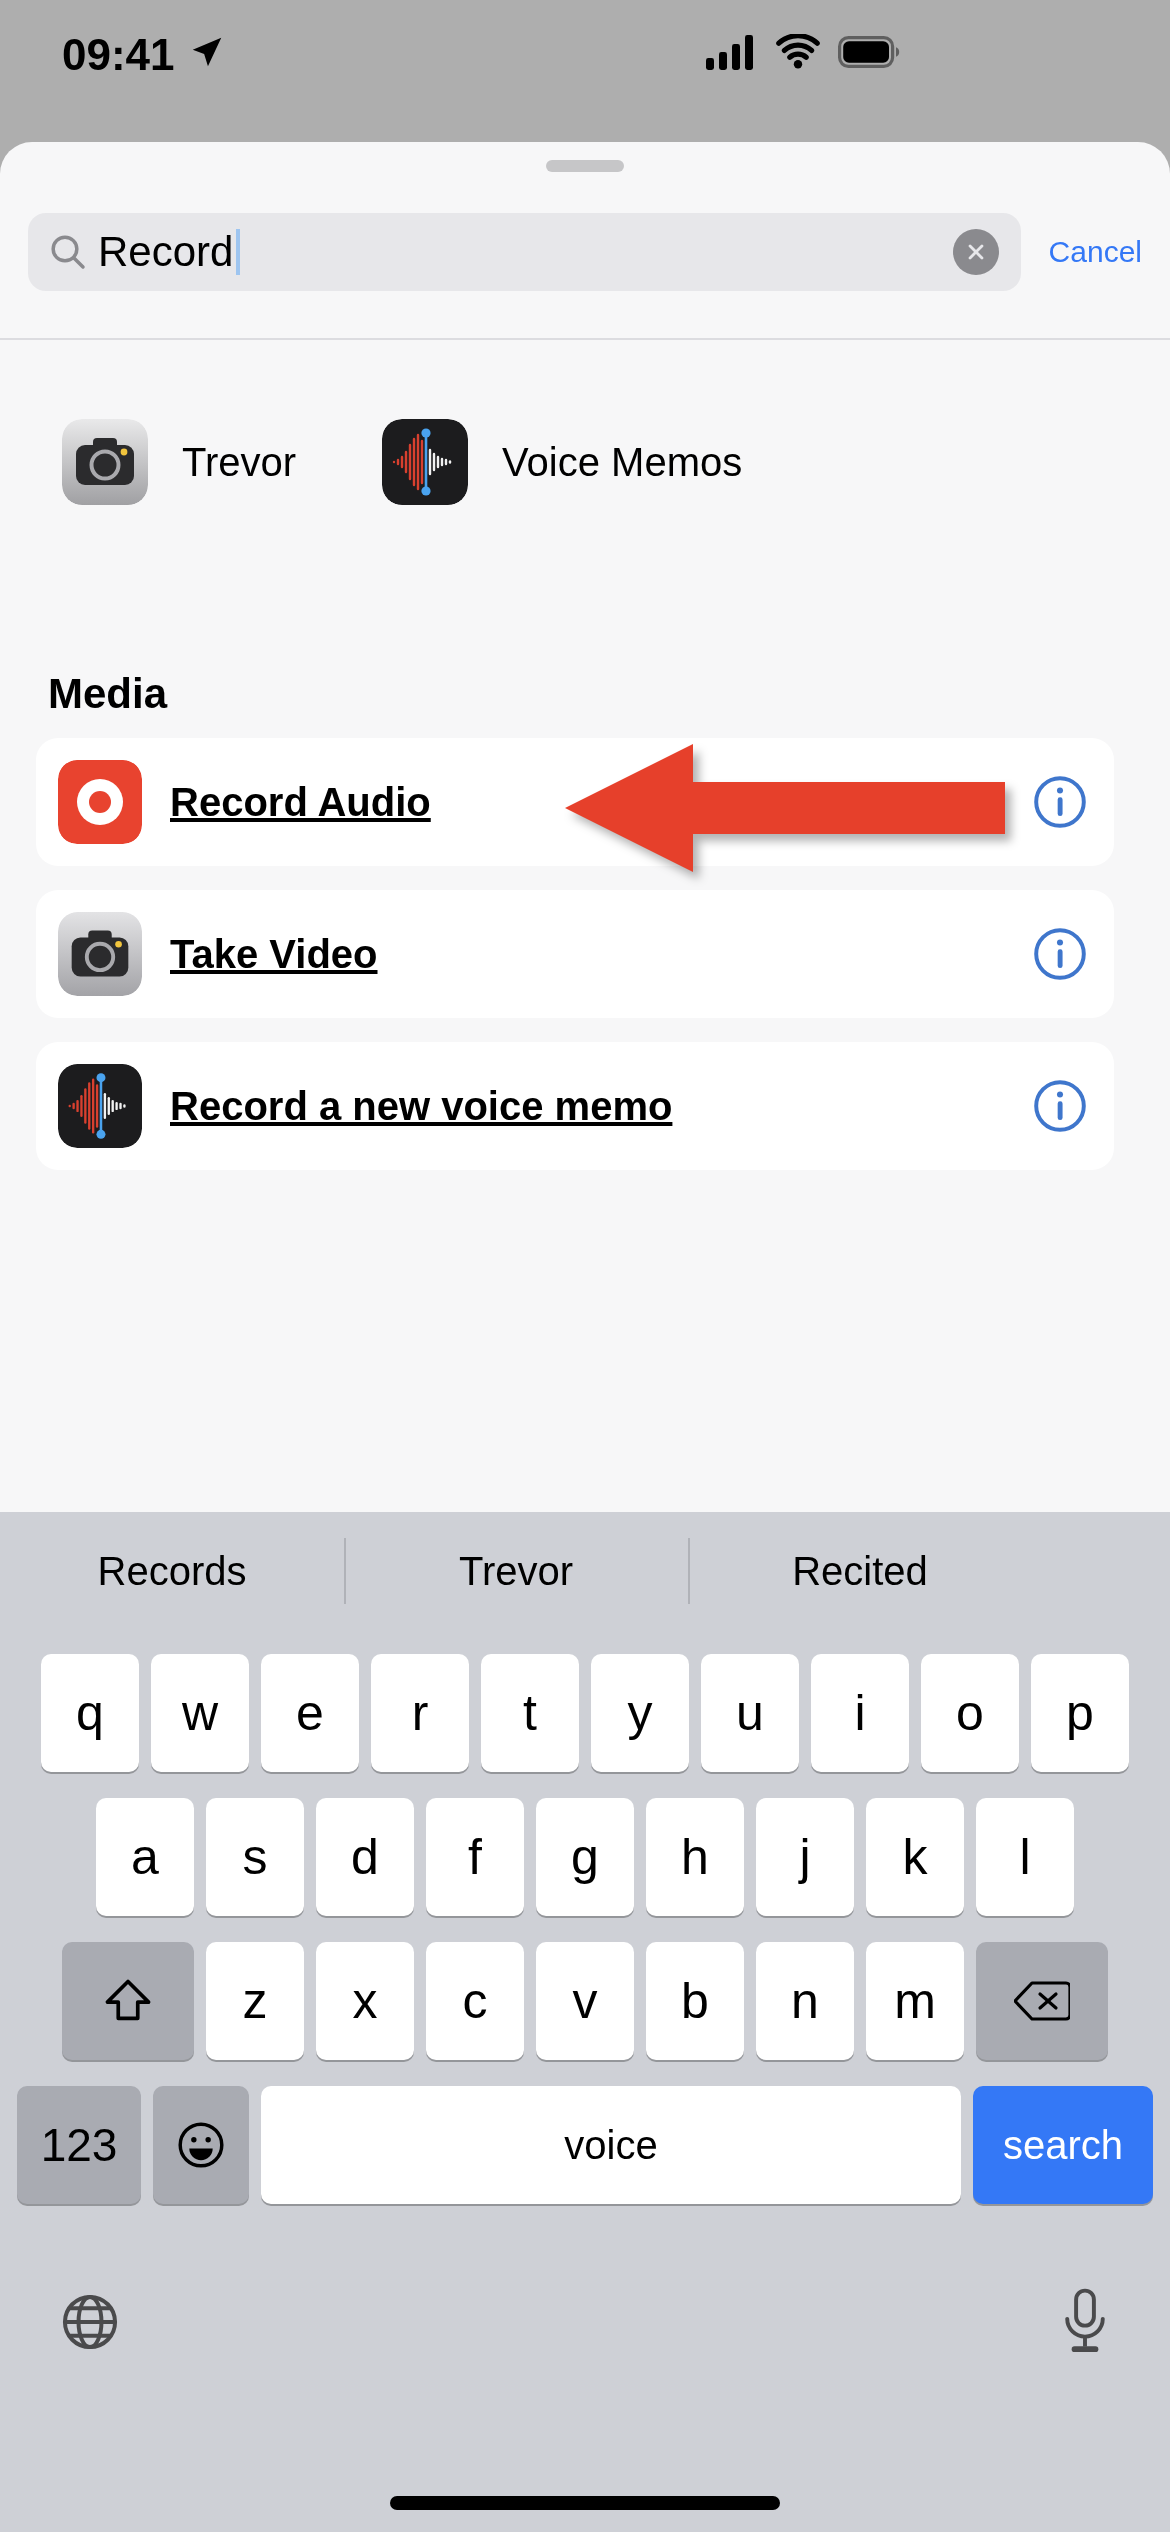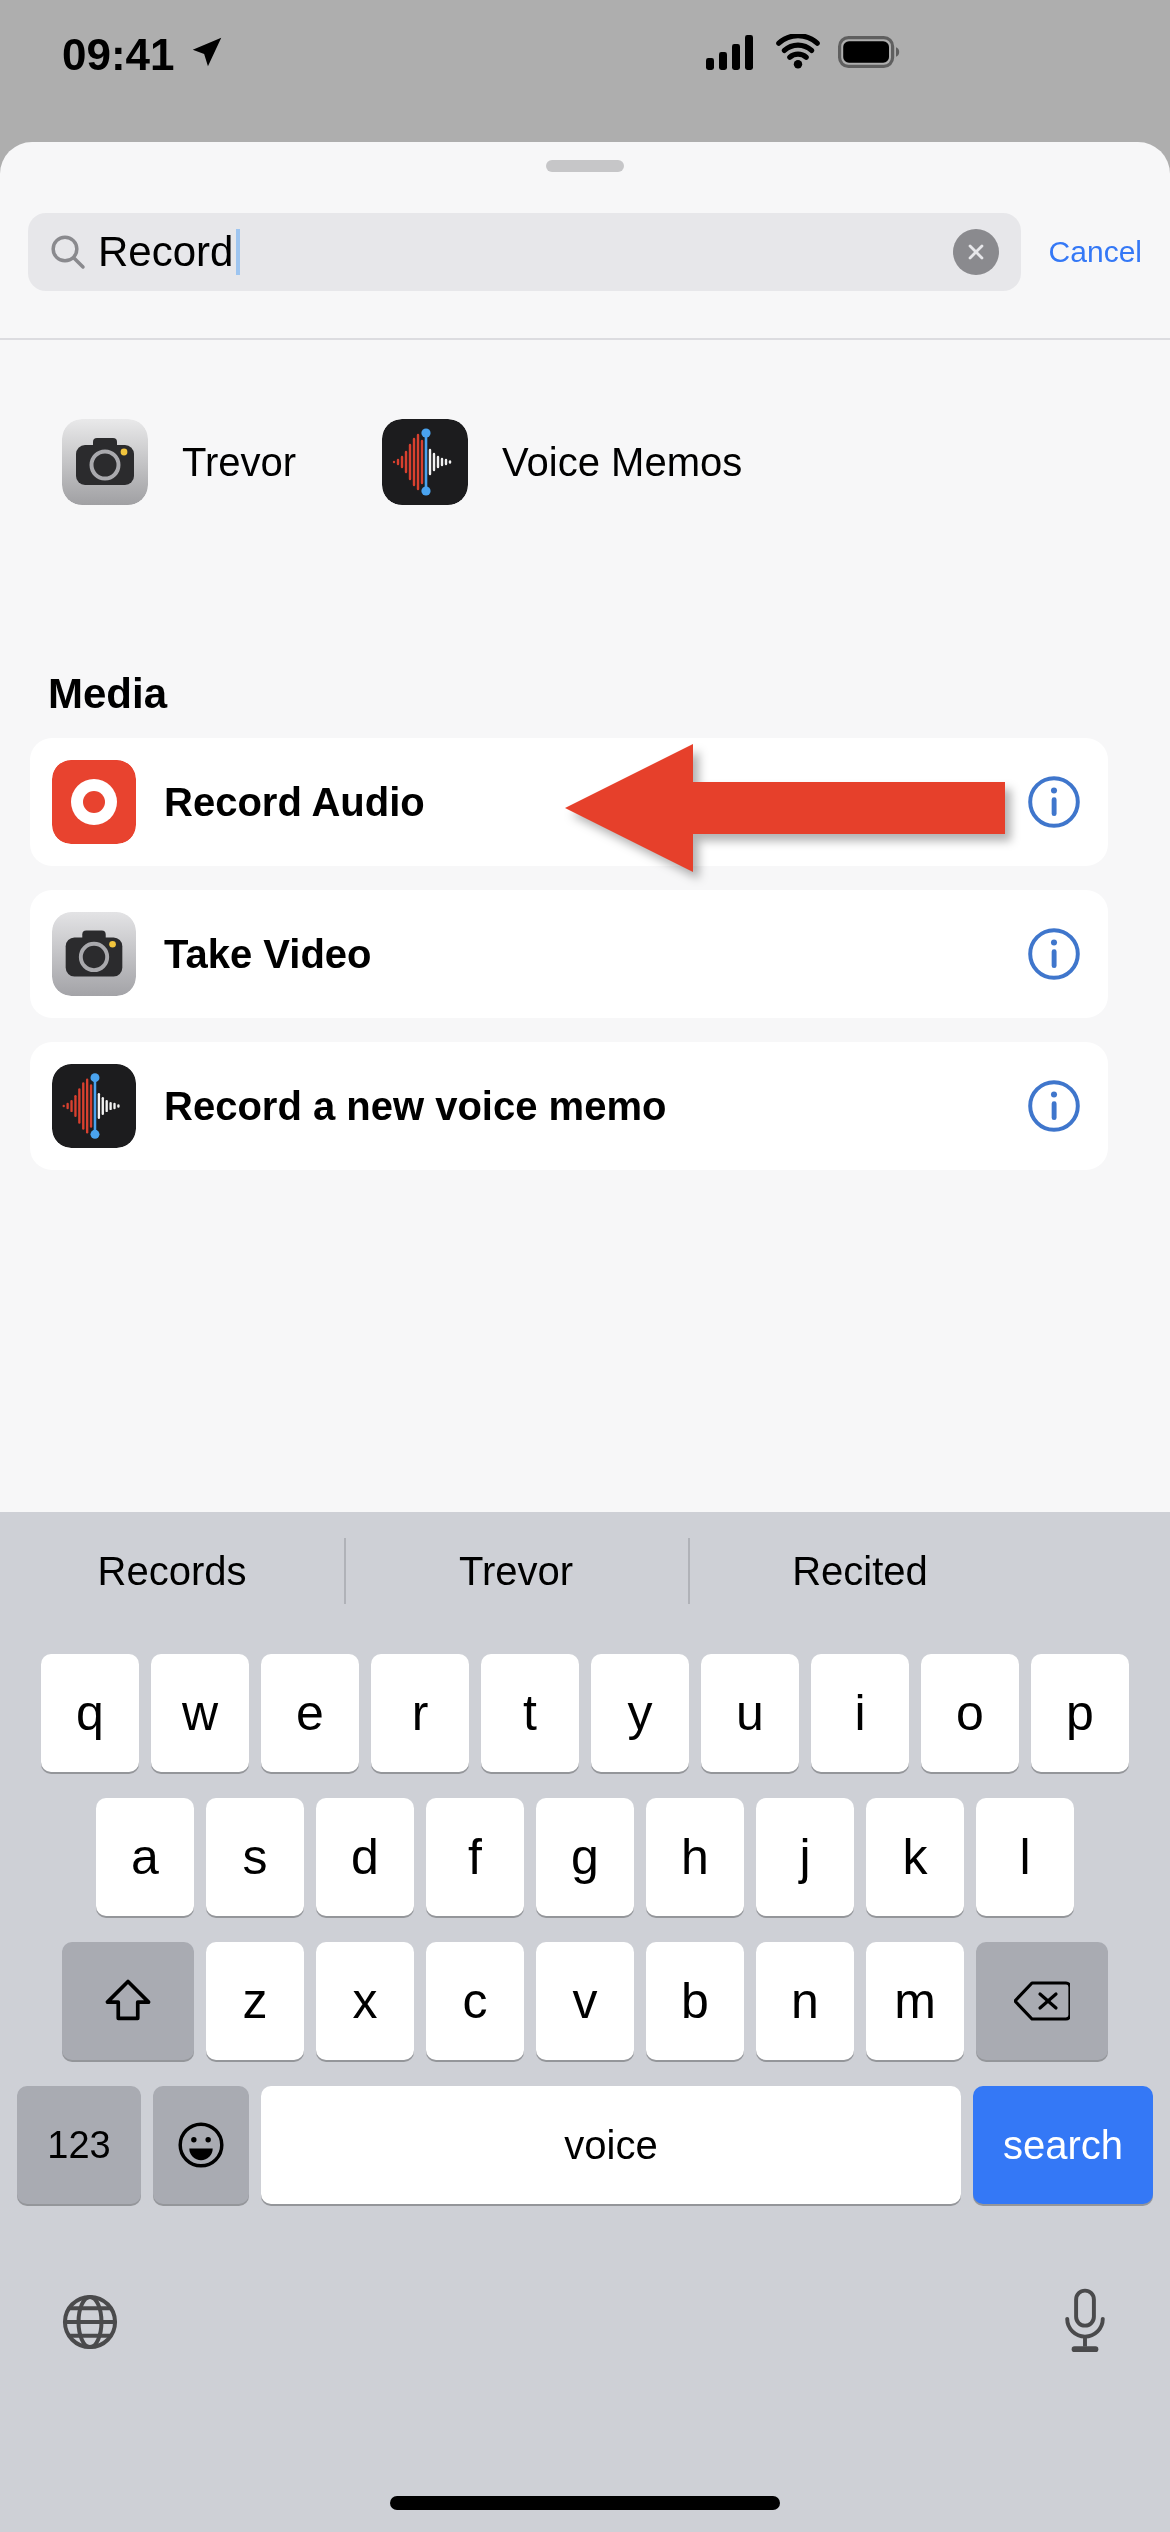--- a/index.html
+++ b/index.html
@@ -80,21 +80,21 @@
   }
   .app-label{ font-size:40px; color:#000; margin-left:34px; white-space:nowrap; }
   #app-gap{ width:86px; }
 
   
   #media-header{
     position:absolute; top:528px; left:48px;
     font-size:42px; font-weight:700; color:#000;
   }
   #rows{
-    position:absolute; top:596px; left:30px; width:1078px;
+    position:absolute; top:596px; left:36px; width:1078px;text-decoration:underline;
   }
   .result-row{
     height:128px; background:#fff; border-radius:22px;
     display:flex; align-items:center; padding:0 26px 0 22px;
     margin-bottom:24px; position:relative;
   }
   .row-icon{
     width:84px; height:84px; border-radius:19px; flex:none;
     position:relative; overflow:hidden;
   }
@@ -136,21 +136,21 @@
   #krow2{ top:286px; }
   #krow3{ top:430px; }
   #krow4{ top:574px; }
   .key{
     width:98px; height:118px; background:#fff; border-radius:10px;
     box-shadow:0 2px 0 rgba(0,0,0,.28);
     display:flex; align-items:center; justify-content:center;
     font-size:50px; color:#000; margin:0 6px;
   }
   #shift-key, #back-key{ width:132px; background:#a9abb2; }
-  #num-key{ width:124px; background:#a9abb2; font-size:38px; }
+  #num-key{ width:124px; background:#a9abb2; font-size:46px; }
   #emoji-key{ width:96px; background:#a9abb2; }
   #space-key{ width:700px; font-size:40px; }
   #search-key{ width:180px; background:#3478f6; color:#fff; font-size:40px; }
   #krow4 .key{ height:118px; }
   #bottom-bar{
     position:absolute; top:740px; left:0; width:1170px; height:140px;
     display:flex; align-items:center; justify-content:space-between;
     padding:0 58px;
   }
   #home-indicator{

